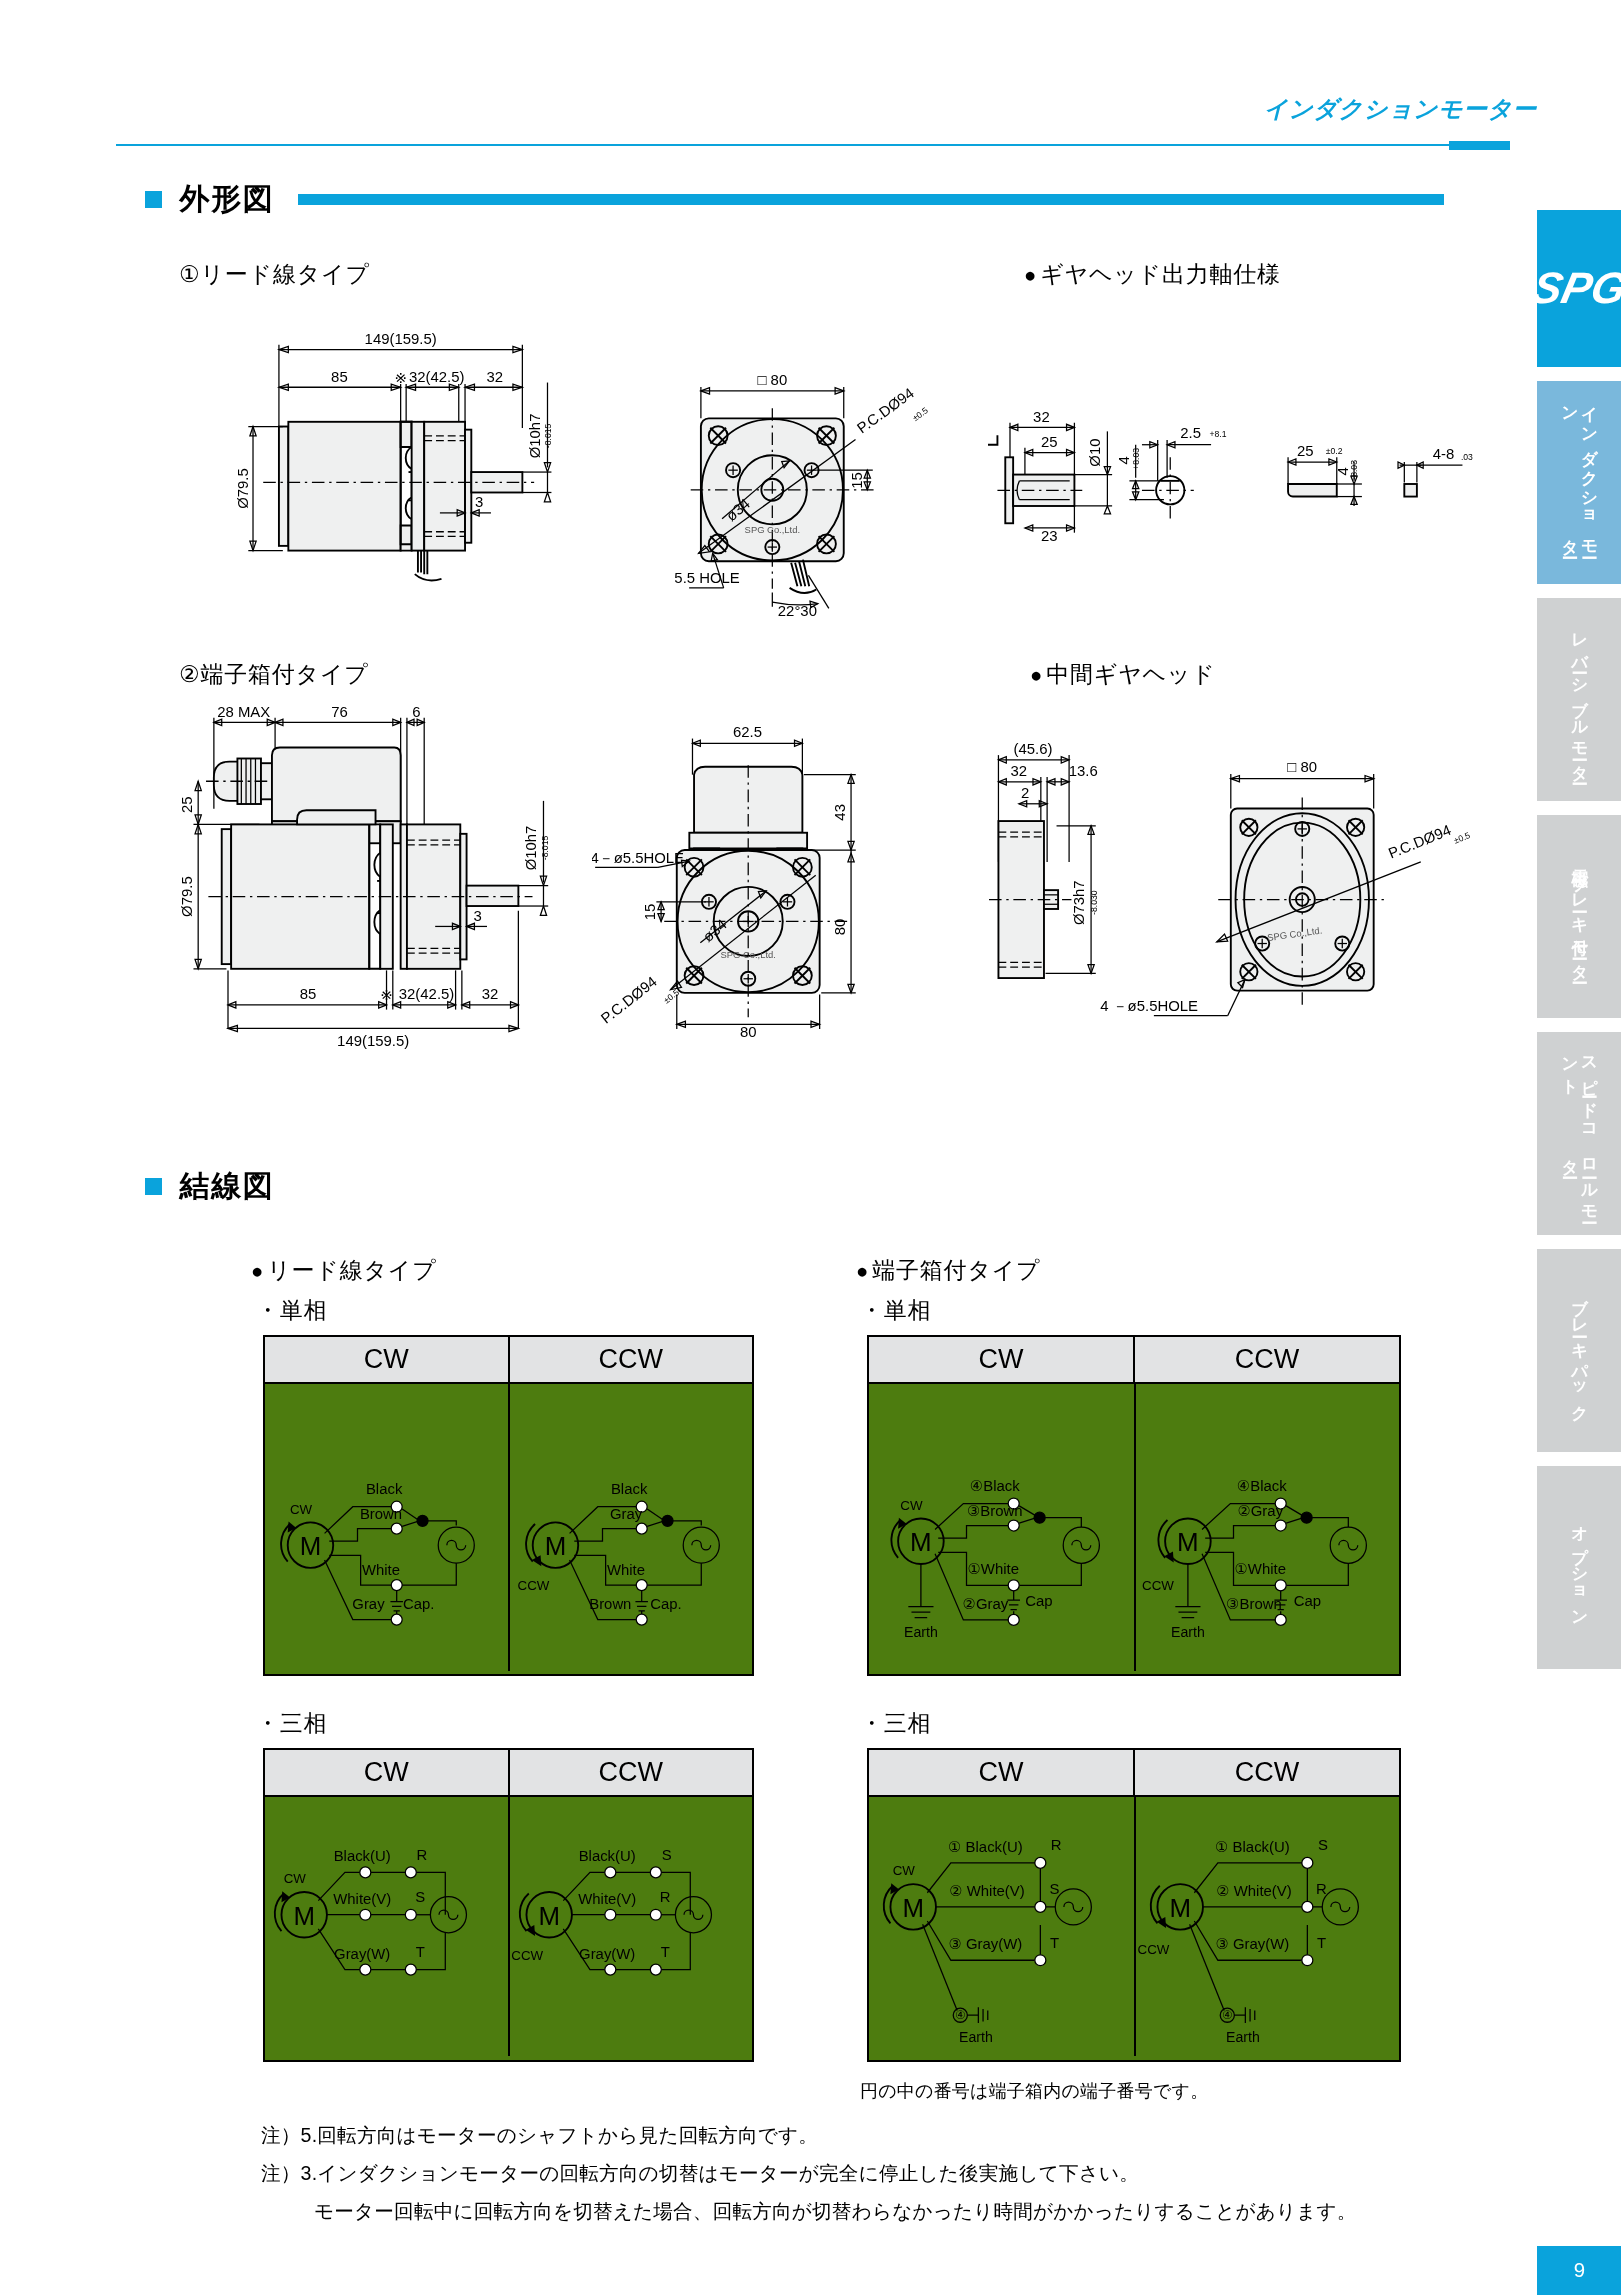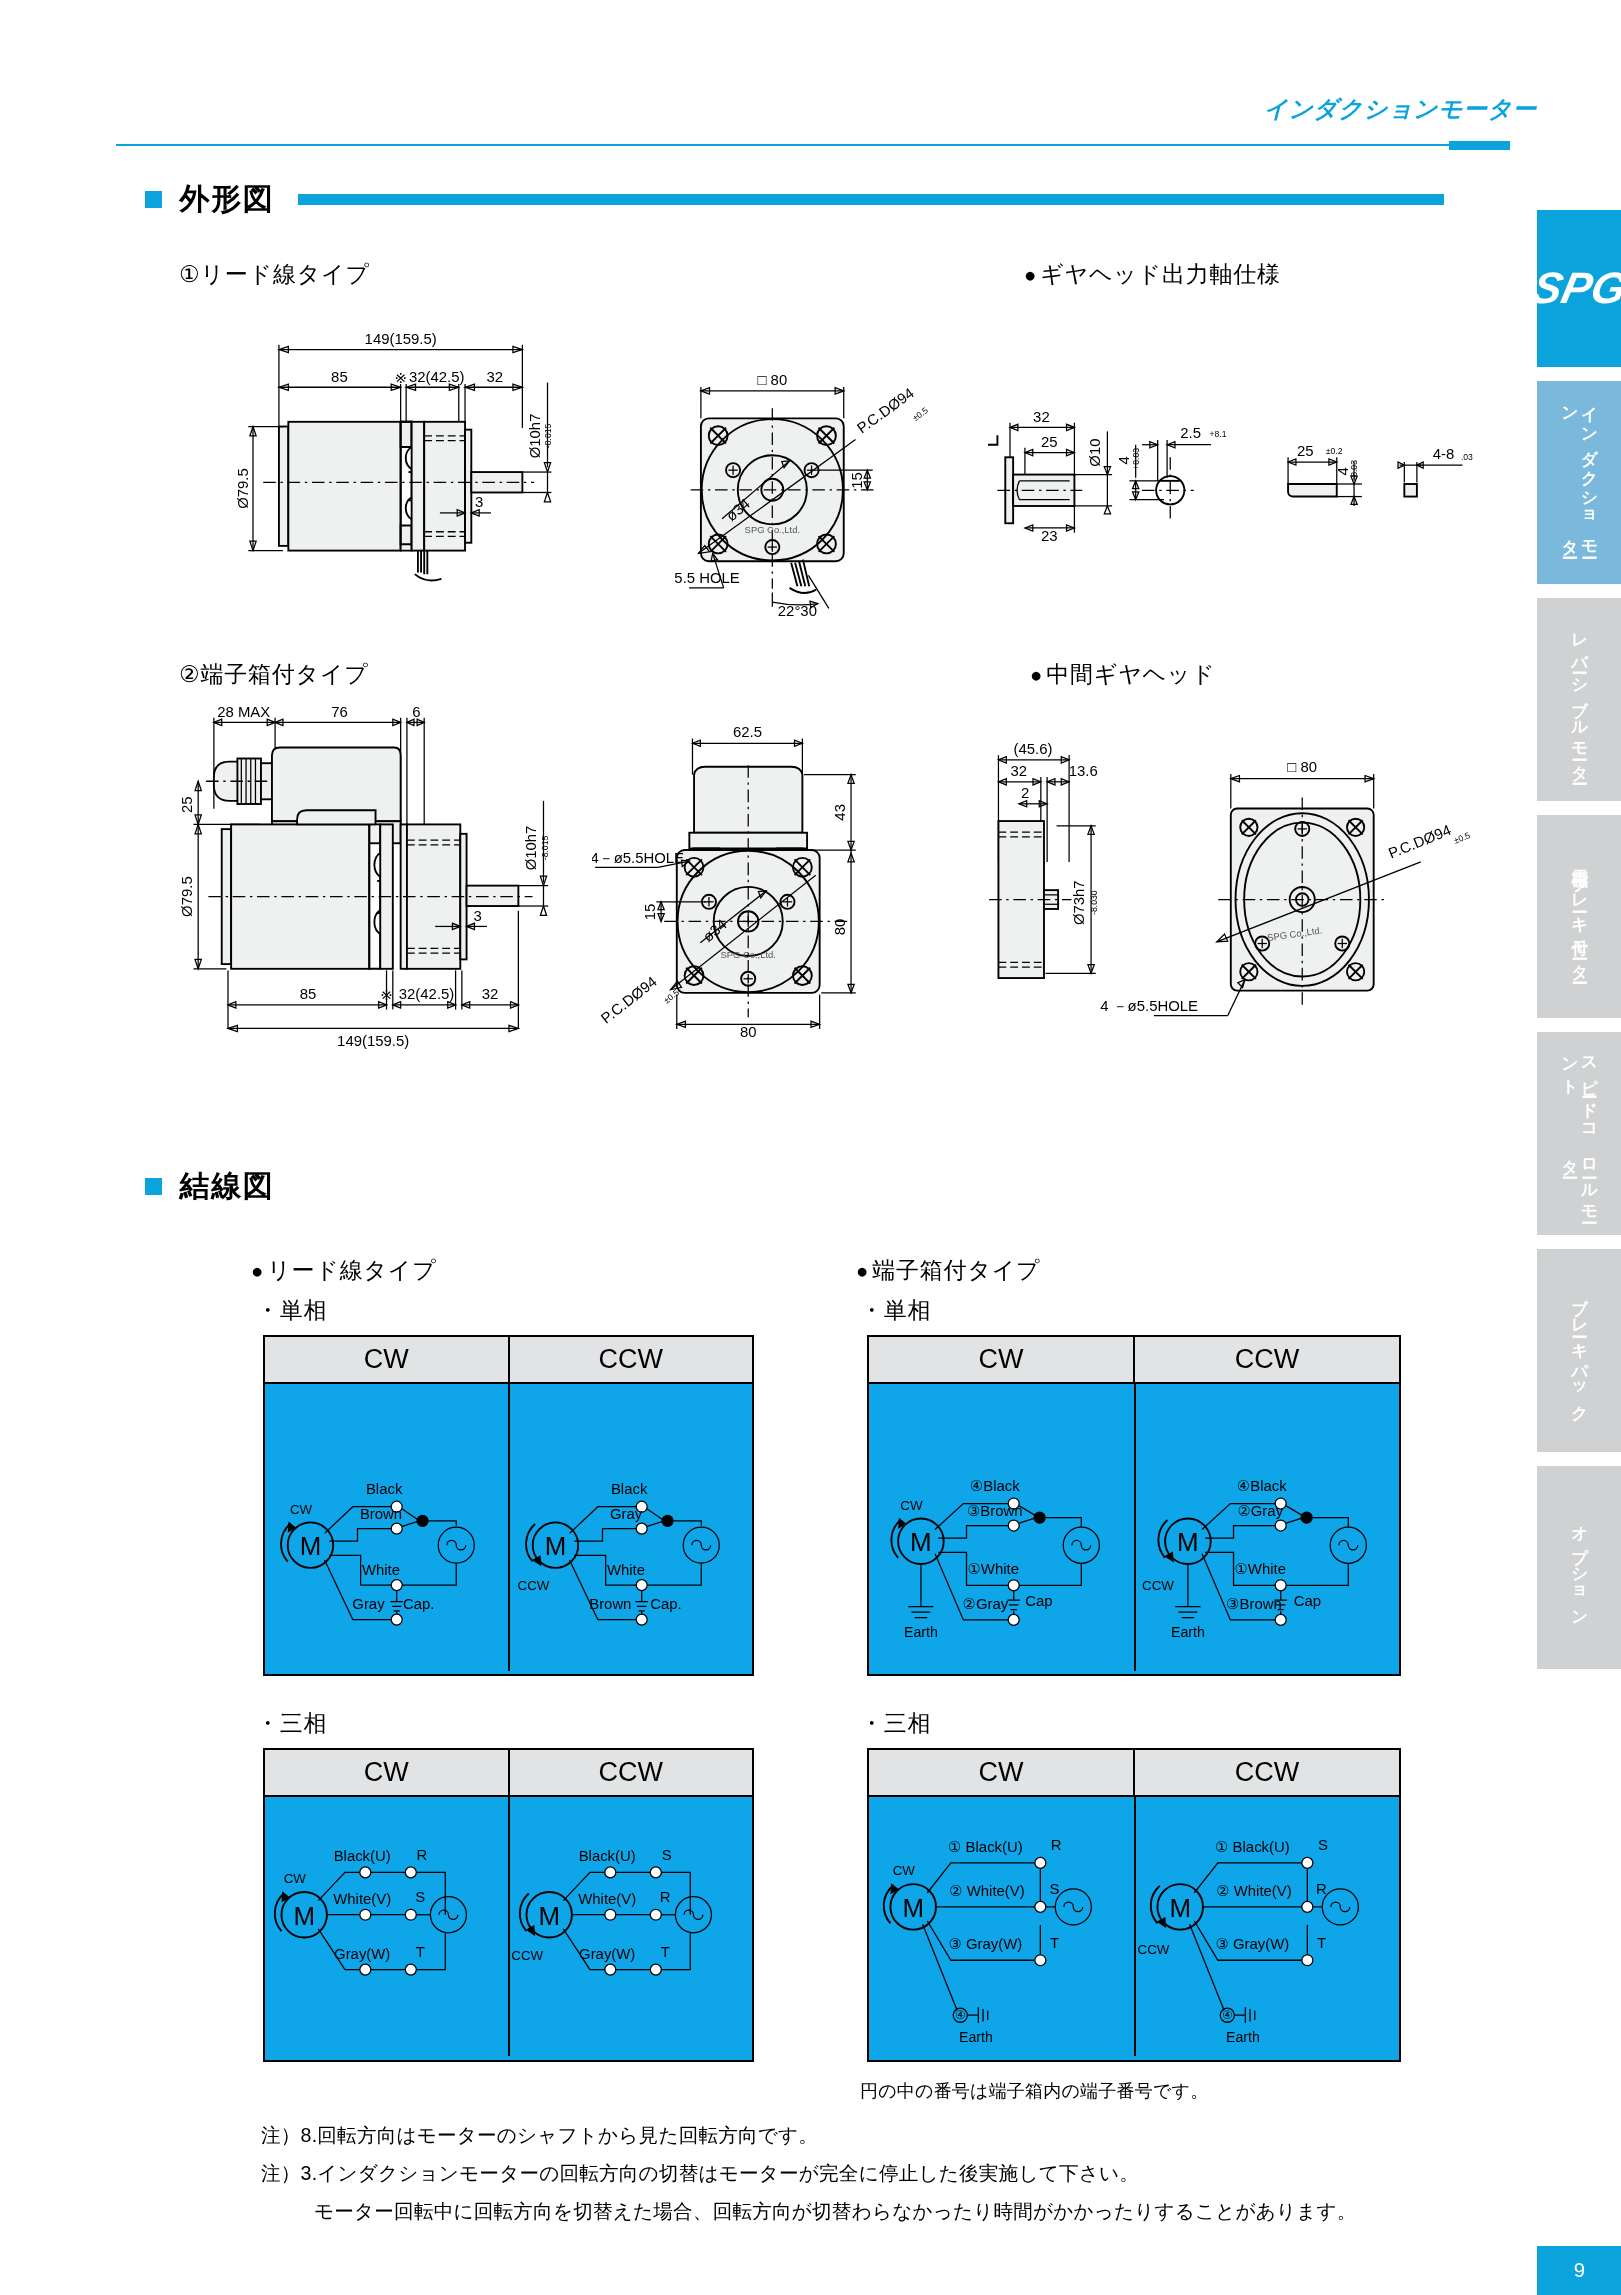--- a/index.html
+++ b/index.html
@@ -76,21 +76,21 @@
   .med  { stroke-width:2.4; }
   .fillgray { fill:#eff0f0; stroke:#000; stroke-width:2.4; }
   .dash { stroke-dasharray:16 6 3 6; }
   .dash2 { stroke-dasharray:10 5; }
   text { font-family:"Liberation Sans","DejaVu Sans",sans-serif; fill:#000; }
   .dim { font-size:19px; }
   .dimXS { font-size:11px; }
   .spg { font-size:12px; fill:#555; }
 
   
-  .wtable { position:absolute; border:2.4px solid #000; background:#0ea5e9; }
+  .wtable { position:absolute; border:2.4px solid #000; background:#4d7c0f; }
   .wt-head { display:flex; border-bottom:2.4px solid #000; }
   .wt-head > div {
     flex:1; background:#e2e3e4; text-align:center;
     font-size:27px; padding:7px 0; font-family:"Liberation Sans",sans-serif;
   }
   .wt-head > div:first-child { border-right:2.4px solid #000; }
   .wt-body { display:flex; }
   .wt-body > div { flex:1; position:relative; }
   .wt-body > div:first-child { border-right:2.4px solid #000; }
 </style>
@@ -997,21 +997,21 @@
           <text x="236" y="124" font-size="19" text-anchor="middle">R</text>
           <text x="148" y="194" font-size="19" text-anchor="middle">③ Gray(W)</text>
           <text x="236" y="192" font-size="19" text-anchor="middle">T</text>
         </svg>
       </div>
     </div>
   </div>
 
   <div class="note-small" style="left:860px; top:2079px;">円の中の番号は端子箱内の端子番号です。</div>
 
-  <div class="note-line" style="left:261px; top:2122px;">注）8.回転方向はモーターのシャフトから見た回転方向です。</div>
+  <div class="note-line" style="left:261px; top:2122px;">注）5.回転方向はモーターのシャフトから見た回転方向です。</div>
   <div class="note-line" style="left:261px; top:2160px;">注）3.インダクションモーターの回転方向の切替はモーターが完全に停止した後実施して下さい。</div>
   <div class="note-line" style="left:314px; top:2198px;">モーター回転中に回転方向を切替えた場合、回転方向が切替わらなかったり時間がかかったりすることがあります。</div>
 
   <div class="tabs">
     <div class="tab logo">
       <span>SPG</span>
     </div>
     <div class="tab active" style="height:203px;">
       <span>インダクション</span>
       <span>モーター</span>

